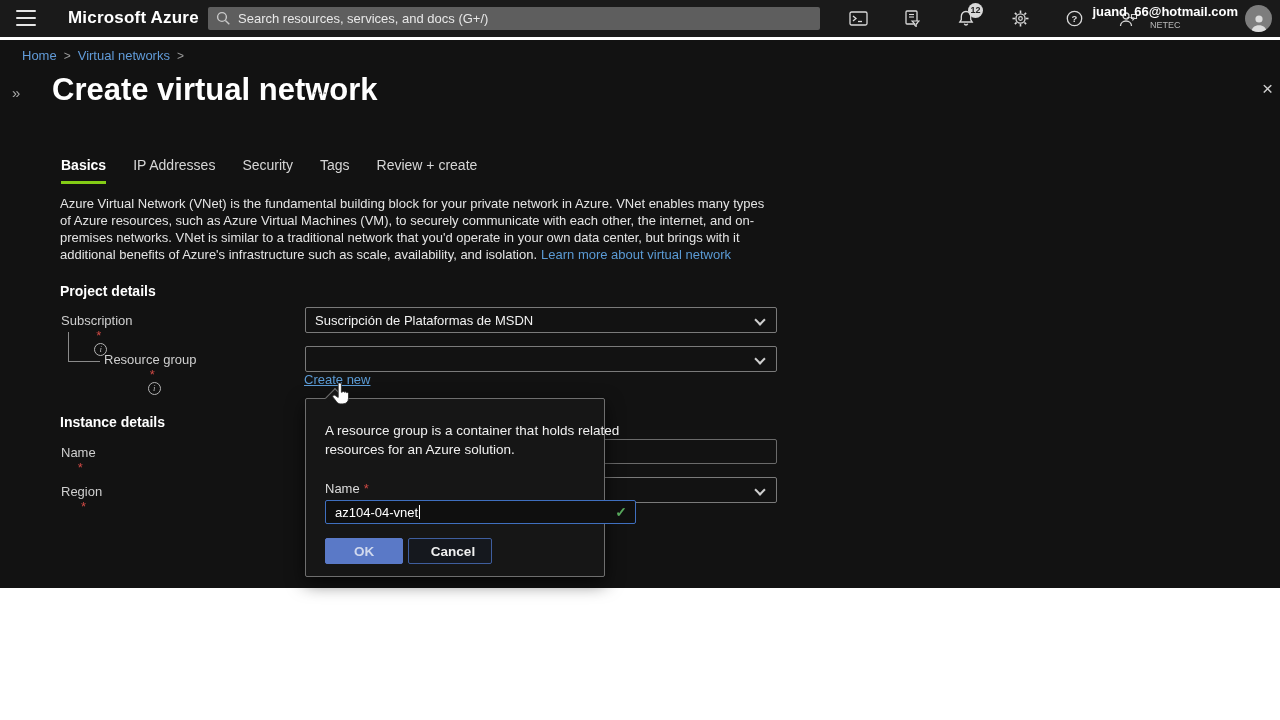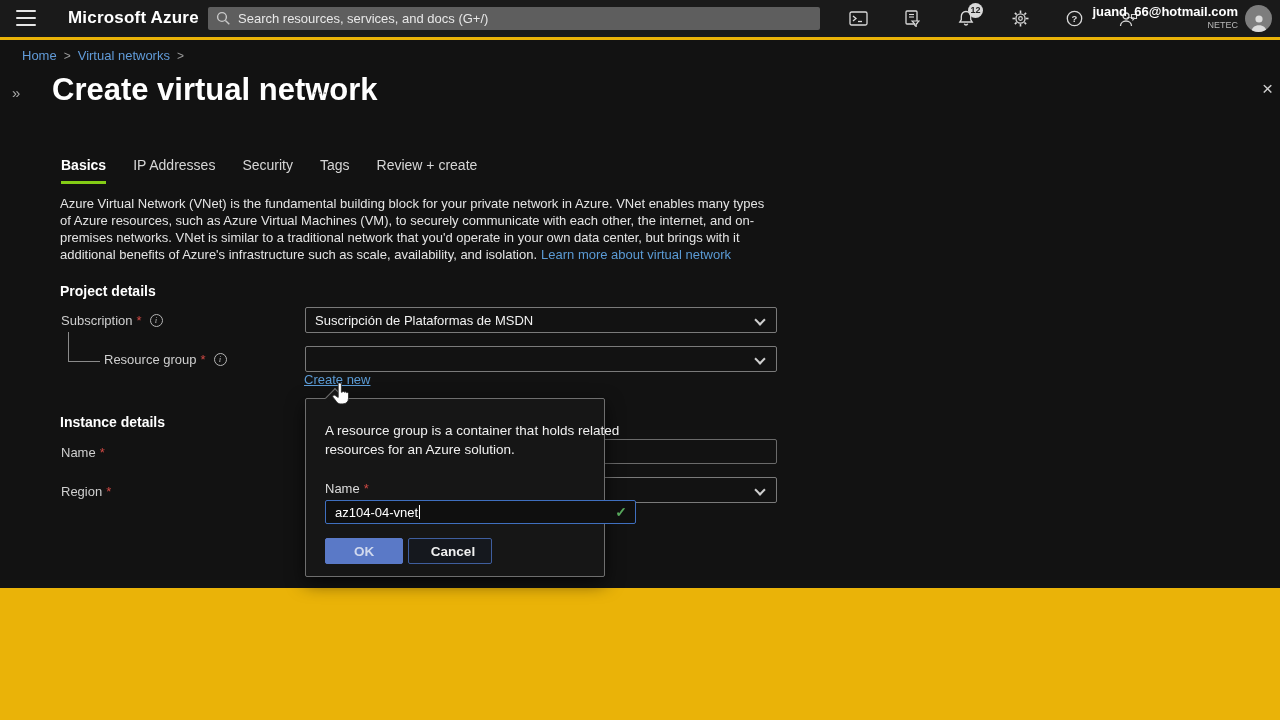--- a/index.html
+++ b/index.html
@@ -1,18 +1,18 @@
 <!DOCTYPE html>
 <html><head>
 <meta charset="utf-8">
 <style>
   * { margin:0; padding:0; box-sizing:border-box; }
   html,body { width:1280px; height:720px; background:#000; overflow:hidden;
               font-family:"Liberation Sans", sans-serif; }
-  .stage { position:relative; width:1280px; height:720px; background:#eab308; }
+  .stage { position:relative; width:1280px; height:720px; background:#ffffff; }
 
   
   .topbar { position:absolute; left:0; top:0; width:1280px; height:37px;
             background:#1a1a1a; display:flex; align-items:center; z-index:5; }
   .hamburger { position:absolute; left:16px; top:10px; width:20px; height:16px;
                display:flex; flex-direction:column; justify-content:space-between; cursor:pointer; }
   .hamburger i { display:block; height:2px; background:#e6e6e6; border-radius:1px; }
   .brand { position:absolute; left:68px; top:8px; font-size:17px; font-weight:bold;
            color:#fff; letter-spacing:.2px; white-space:nowrap; }
   .searchwrap { position:absolute; left:208px; top:7px; width:612px; height:23px; }
@@ -20,21 +20,21 @@
   .searchinput { width:100%; height:100%; background:#5e5e5e; border:none; border-radius:2px;
                  color:#f2f2f2; font-size:13px; padding:0 8px 0 30px;
                  font-family:"Liberation Sans", sans-serif; }
   .searchinput::placeholder { color:#e8e8e8; opacity:1; }
   .topicons { position:absolute; left:848px; top:0; height:37px; display:flex; align-items:center; gap:34px; }
   .topicon { position:relative; width:20px; height:20px; display:flex; align-items:center;
              justify-content:center; cursor:pointer; }
   .badge { position:absolute; top:-6px; right:-7px; min-width:15px; height:15px; border-radius:8px;
            background:#d9d9d9; color:#222; font-size:9px; font-weight:bold; display:flex;
            align-items:center; justify-content:center; padding:0 2px; }
-  .userblock { position:absolute; right:42px; top:5px; text-align:right; line-height:1.15; cursor:pointer; }
+  .userblock { position:absolute; right:42px; top:5px; text-align:center; line-height:1.15; cursor:pointer; }
   .useremail { font-size:13px; color:#fff; font-weight:bold; }
   .userorg { font-size:9px; color:#b9b9b9; }
   .avatar { position:absolute; right:8px; top:5px; width:27px; height:27px; border-radius:50%;
             background:#7d7d7d; overflow:hidden; display:flex; align-items:flex-end;
             justify-content:center; cursor:pointer; }
 
   
   .content { position:absolute; left:0; top:40px; width:1280px; height:548px; background:#121212; }
   .expander { position:absolute; left:12px; top:44px; color:#a9a9a9; font-size:15px; cursor:pointer; }
   .breadcrumb { position:absolute; left:22px; top:8px; font-size:13px; }
@@ -50,21 +50,21 @@
   .tab { color:#d6d6d6; padding-bottom:8px; cursor:pointer; border-bottom:3px solid transparent; }
   .tab.active { color:#fff; font-weight:bold; border-bottom:3px solid #84cc16; }
 
   
   .intro { position:absolute; left:60px; top:155px; width:712px; font-size:13px;
            line-height:17px; color:#e4e4e4; }
   .intro a { color:#5b9bd5; text-decoration:none; margin-left:4px; cursor:pointer; }
 
   
   .sectionhead { position:absolute; font-size:14px; font-weight:bold; color:#fff; }
-  .fieldlabel { position:absolute; font-size:13px; color:#cfcfcf; display:flex; align-items:center; }
+  .fieldlabel { position:absolute; font-size:13px; color:#cfcfcf; display:flex; align-items:center;flex-direction:column; }
   .req { color:#cf4944; margin-left:4px; font-size:13px; }
   .info-i { display:inline-block; width:13px; height:13px; border:1px solid #b5b5b5; border-radius:50%;
             color:#b5b5b5; font-size:9px; line-height:11px; text-align:center; margin-left:8px;
             font-style:italic; font-family:"Liberation Serif", serif; }
   .selectbox { position:absolute; left:305px; width:472px; height:26px; background:#121212;
                border:1px solid #7a7a7a; border-radius:2px; color:#f2f2f2; font-size:13px;
                display:flex; align-items:center; padding:0 28px 0 9px; cursor:pointer; }
   .chev { position:absolute; right:12px; top:8px; width:8px; height:8px;
           border-right:2px solid #cfcfcf; border-bottom:2px solid #cfcfcf; transform:rotate(45deg); }
   .textinput-ghost { position:absolute; left:305px; width:472px; height:25px; background:#121212;

